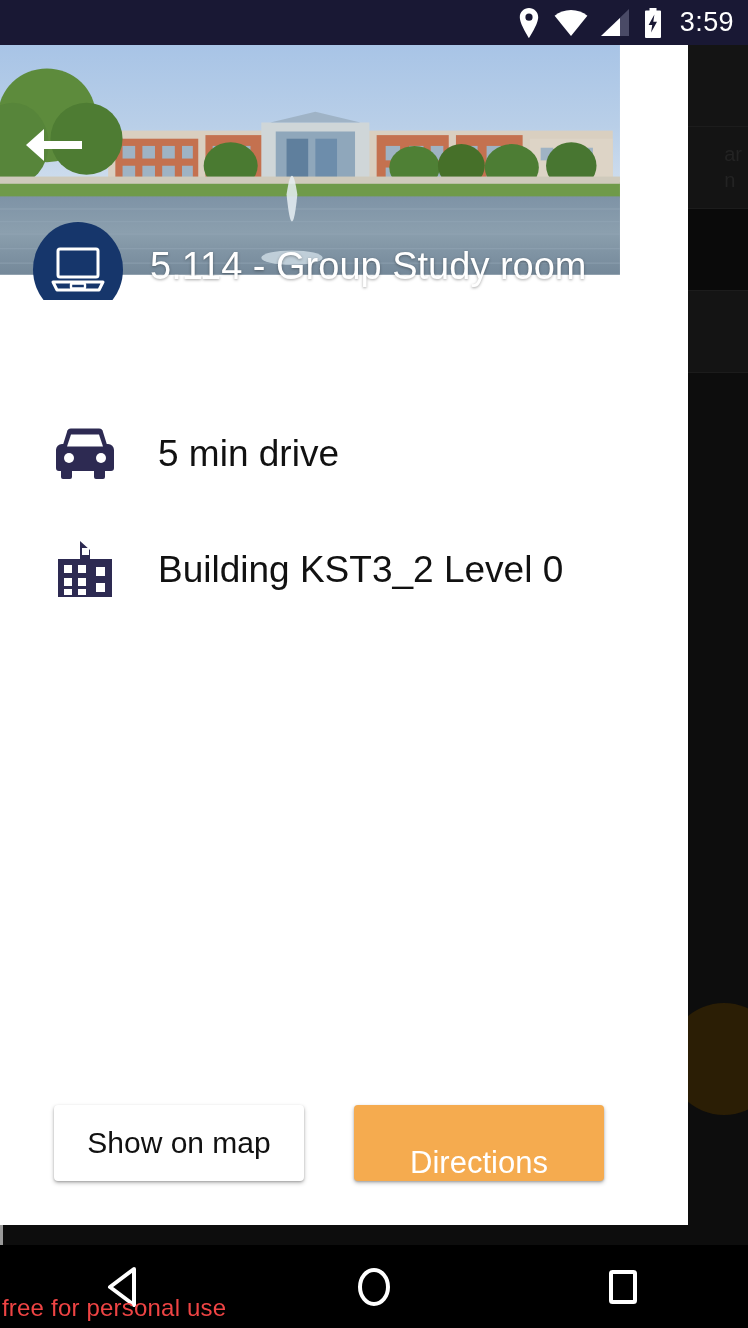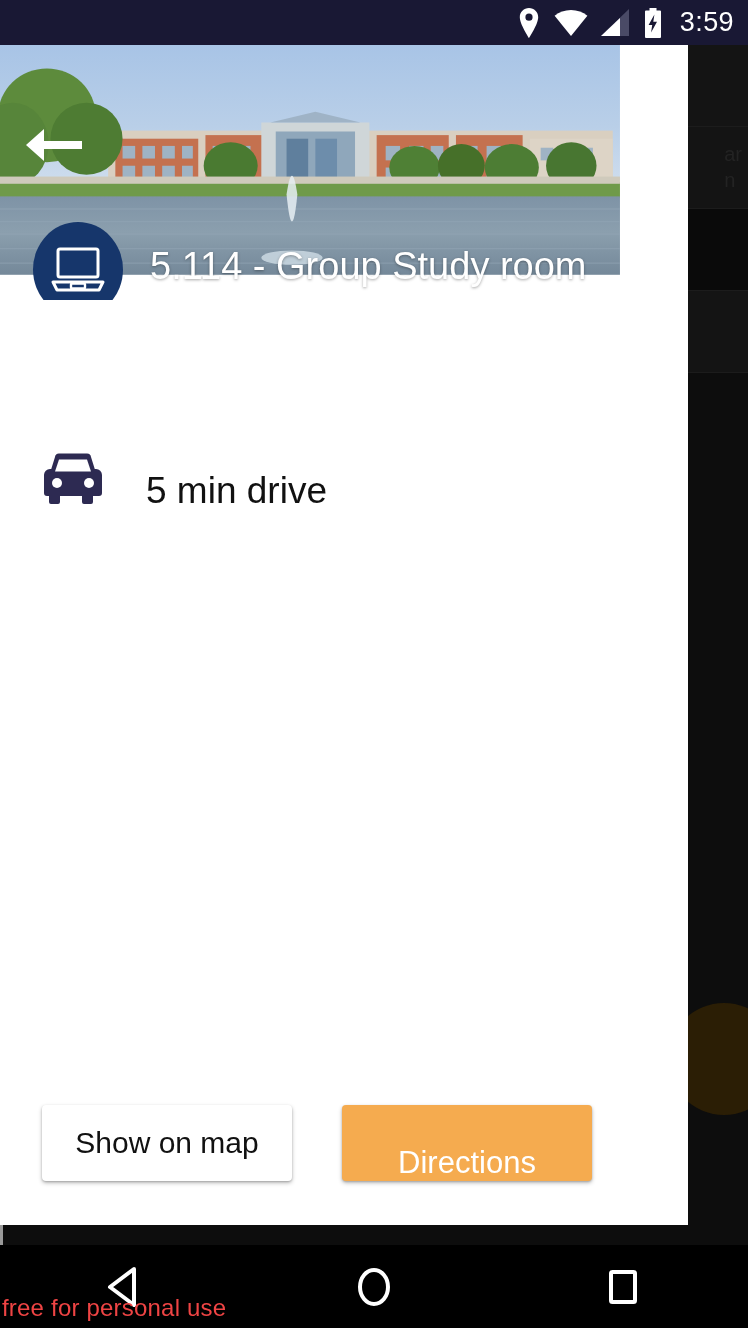--- a/index.html
+++ b/index.html
@@ -101,36 +101,36 @@
     position:absolute; left:150px; top:200px;
     color:#fff; font-size:38px; font-weight:400;
     letter-spacing:0px; white-space:nowrap;
     text-shadow:0 1px 3px rgba(0,0,0,.35);
     z-index:5;
   }
 
   
   #info { padding:96px 0 0 0; }
   .info-row {
-    display:flex; align-items:flex-end;
+    display:flex; align-items:center;
     height:116px;
-    padding-left:40px;
+    padding-left:52px;
   }
   .info-icon {
     width:66px; min-width:66px; height:66px;
     display:flex; align-items:center; justify-content:center;
     margin-right:40px;
   }
   .info-text {
     color:#111; font-size:37px; font-weight:400; letter-spacing:0px;
   }
 
   
   #actions {
-    position:absolute; left:0; bottom:0;
+    position:absolute; left:12px; bottom:0;
     width:708px; height:165px;
     display:flex; align-items:center;
     padding-left:42px; gap:50px;
   }
   #btn-show-map {
     width:250px; height:76px;
     background:#fff; border-radius:4px;
     box-shadow:0 2px 4px rgba(0,0,0,.26), 0 1px 2px rgba(0,0,0,.18);
     display:flex; align-items:center; justify-content:center;
     color:#111; font-size:30px; cursor:pointer;
@@ -324,20 +324,39 @@
                      M4 24 a6 6 0 016-6 h46 a6 6 0 016 6 v18 a3 3 0 01-3 3 h-6 v6 a2 2 0 01-2 2 h-7 a2 2 0 01-2-2 v-6
                      H20 v6 a2 2 0 01-2 2 h-7 a2 2 0 01-2-2 v-6 H7 a3 3 0 01-3-3 z" fill="#2d2a52"></path>
             <path d="M19 8.5 h28 l4 12 H15 z" fill="#fff"></path>
             <circle cx="17" cy="32" r="5" fill="#fff"></circle>
             <circle cx="49" cy="32" r="5" fill="#fff"></circle>
           </svg>
         </span>
         <span class="info-text">5 min drive</span>
       </div>
 
+      <div class="info-row">
+        <span class="info-icon">
+          <svg width="62" height="62" viewBox="0 0 62 62">
+            <path d="M26 2 L36 11 L36 20 L58 20 L58 58 L4 58 L4 20 L26 20 Z" fill="#2d2a52"></path>
+            <g fill="#fff">
+              <rect x="28" y="9" width="7" height="7"></rect>
+              <rect x="10" y="26" width="8" height="8"></rect>
+                <rect x="24" y="26" width="8" height="8"></rect>
+              <rect x="10" y="39" width="8" height="8"></rect>
+                <rect x="24" y="39" width="8" height="8"></rect>
+              <rect x="42" y="28" width="9" height="9"></rect>
+              <rect x="10" y="50" width="8" height="6"></rect>
+                <rect x="24" y="50" width="8" height="6"></rect>
+              <rect x="42" y="44" width="9" height="9"></rect>
+            </g>
+          </svg>
+        </span>
+        <span class="info-text">Building KST3_2 Level 0</span>
+      </div>
 
     </div>
 
     <div id="actions">
       <div id="btn-show-map">
         <span>Show on map</span>
       </div>
       <div id="btn-directions">
         <span>Directions</span>
       </div>

